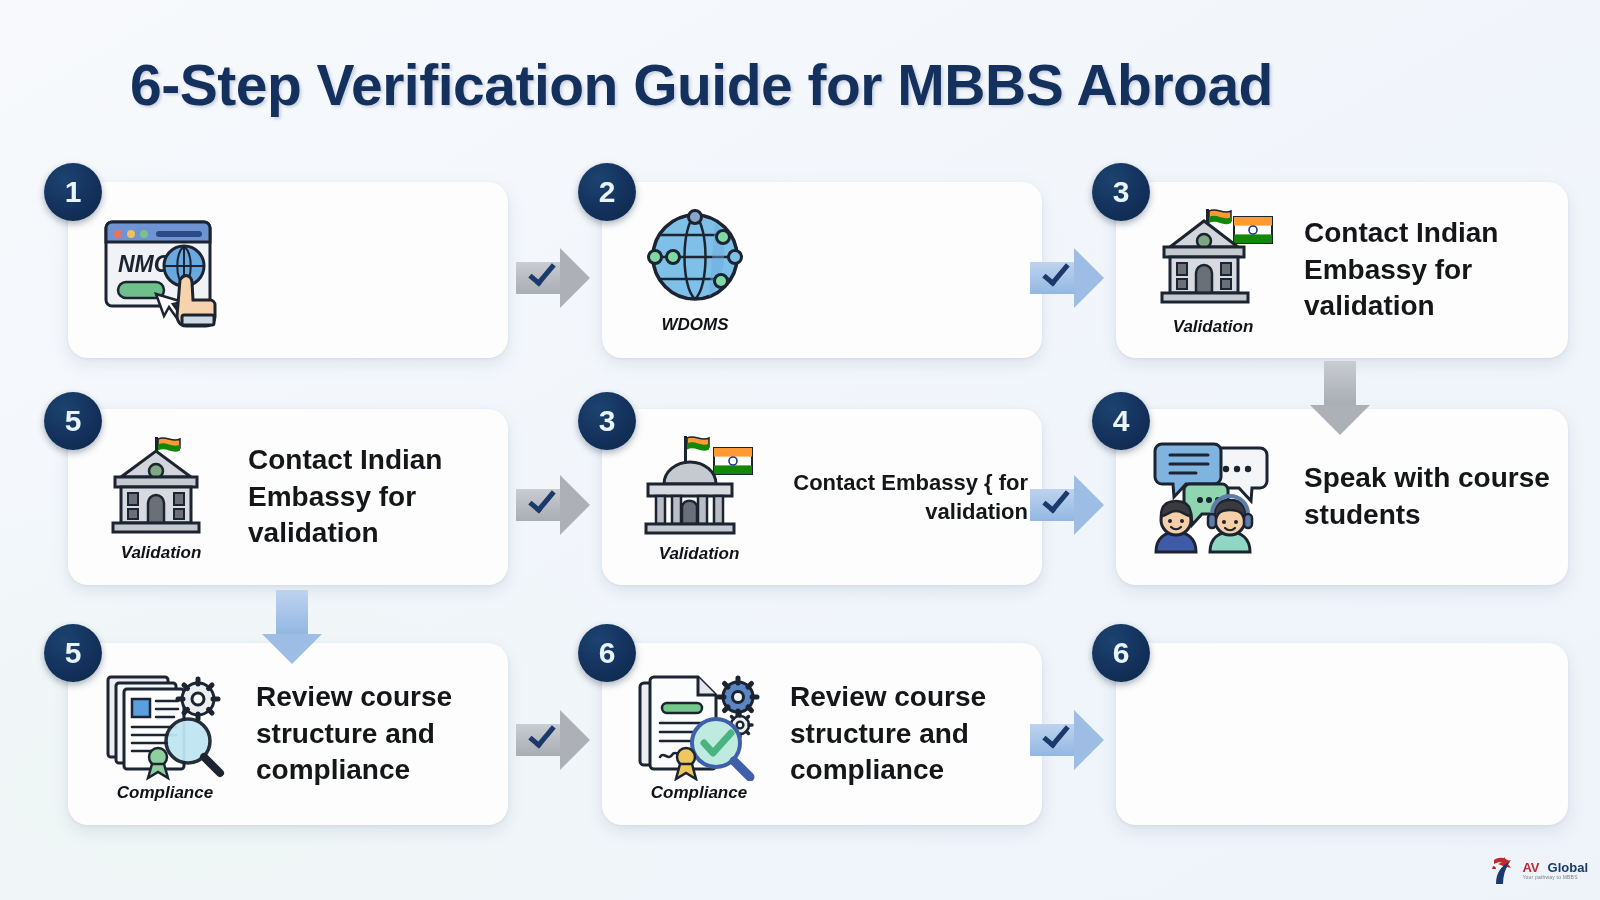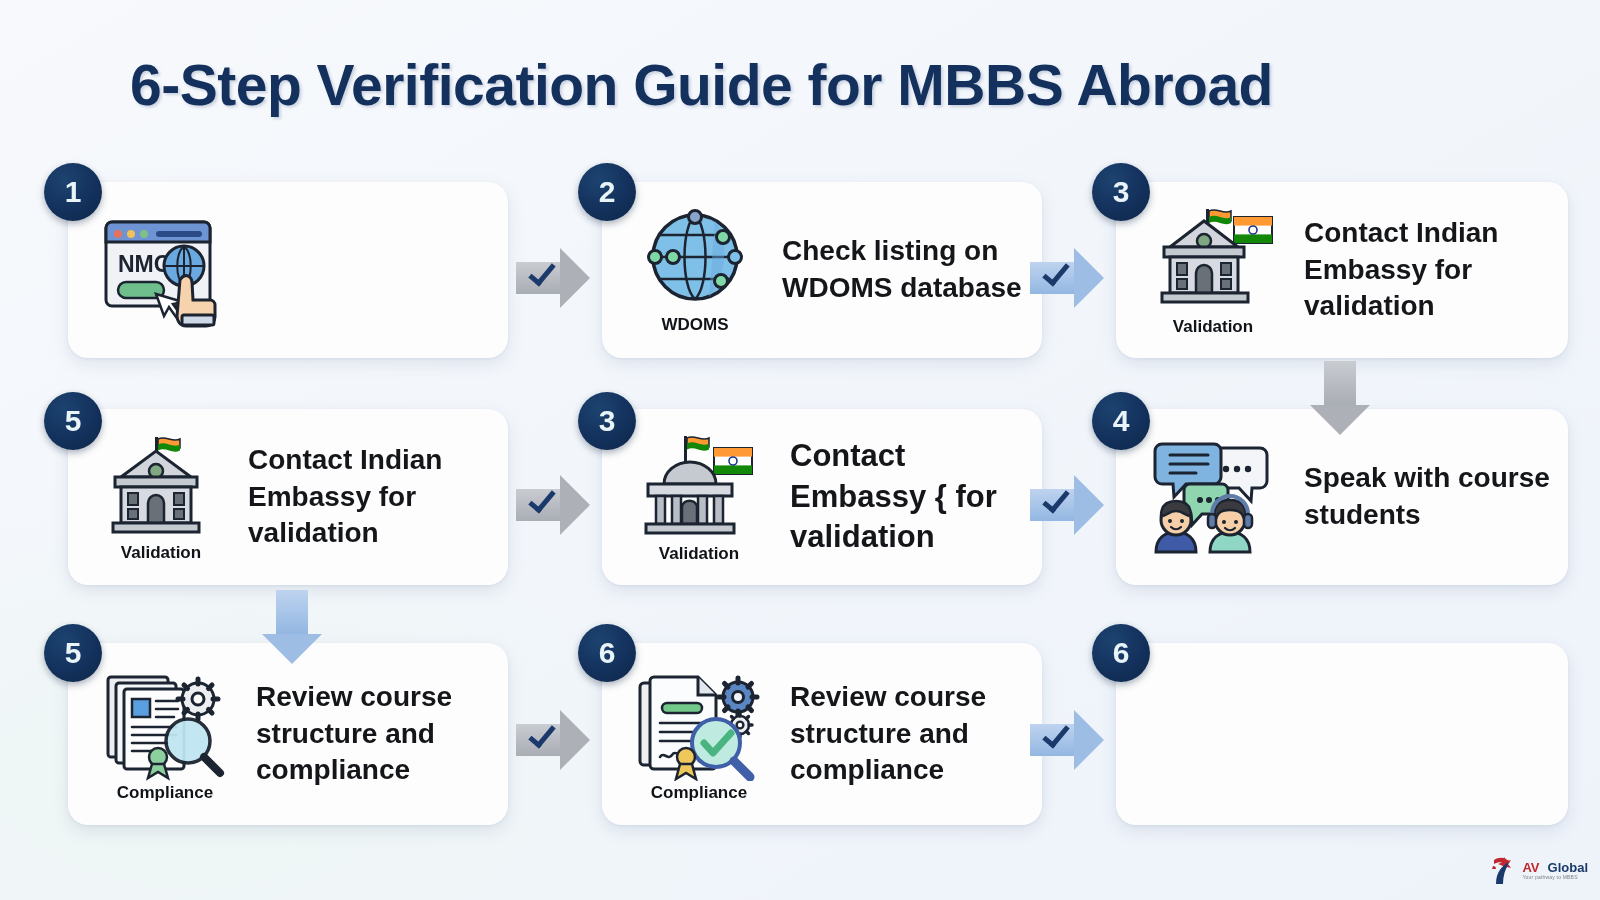--- a/index.html
+++ b/index.html
@@ -70,38 +70,39 @@
   .b-c3 { left: 1092px; }
 
   
   .iconblock {
     width: 150px;
     flex: 0 0 150px;
     display: flex;
     flex-direction: column;
     align-items: center;
     justify-content: center;
+    font-style: italic;
   }
   .iconblock.tall { width: 158px; flex-basis: 158px; }
   .icon-cap {
     margin-top: 2px;
     font-size: 17px;
     font-weight: bold;
     color: #101418;
     white-space: nowrap;
   }
   .card-text {
     flex: 1;
     font-size: 28px;
     line-height: 1.32;
     font-weight: bold;
     color: #141619;
     padding-left: 12px;
   }
-  .card-text.sm { font-size: 31px; }
+  .card-text.sm { font-size: 22px; text-align: right; }
 
   
   .arrow-r {
     position: absolute;
     width: 74px; height: 60px;
     z-index: 3;
   }
   .arrow-d {
     position: absolute;
     width: 60px; height: 74px;
@@ -205,21 +206,20 @@
         <path d="M76 16c14 18 12 58-6 76" fill="#6aa9e0" opacity="0.45"></path>
         <circle cx="56" cy="12" r="6.5" fill="#88a5cc" stroke="#1b2430" stroke-width="3"></circle>
         <circle cx="84" cy="32" r="6.5" fill="#7fd9a6" stroke="#1b2430" stroke-width="3"></circle>
         <circle cx="96" cy="52" r="6.5" fill="#7fc0e8" stroke="#1b2430" stroke-width="3"></circle>
         <circle cx="82" cy="76" r="6.5" fill="#7fd9a6" stroke="#1b2430" stroke-width="3"></circle>
         <circle cx="16" cy="52" r="6.5" fill="#7fd9a6" stroke="#1b2430" stroke-width="3"></circle>
         <circle cx="34" cy="52" r="6.5" fill="#7fd9a6" stroke="#1b2430" stroke-width="3"></circle>
       </svg>
       <div class="icon-cap">WDOMS</div>
     </div>
-    <div class="card-text">Check listing on WDOMS database</div>
   </div>
 
   <div class="arrow-r blue" style="left:1030px; top:248px;">
     <div class="ar-body"></div>
       <div class="ar-head"></div>
       <div class="ar-check"></div>
   </div>
 
   <div class="badge b-r1 b-c3">3</div>
   <div class="card r1 col3 wide">

